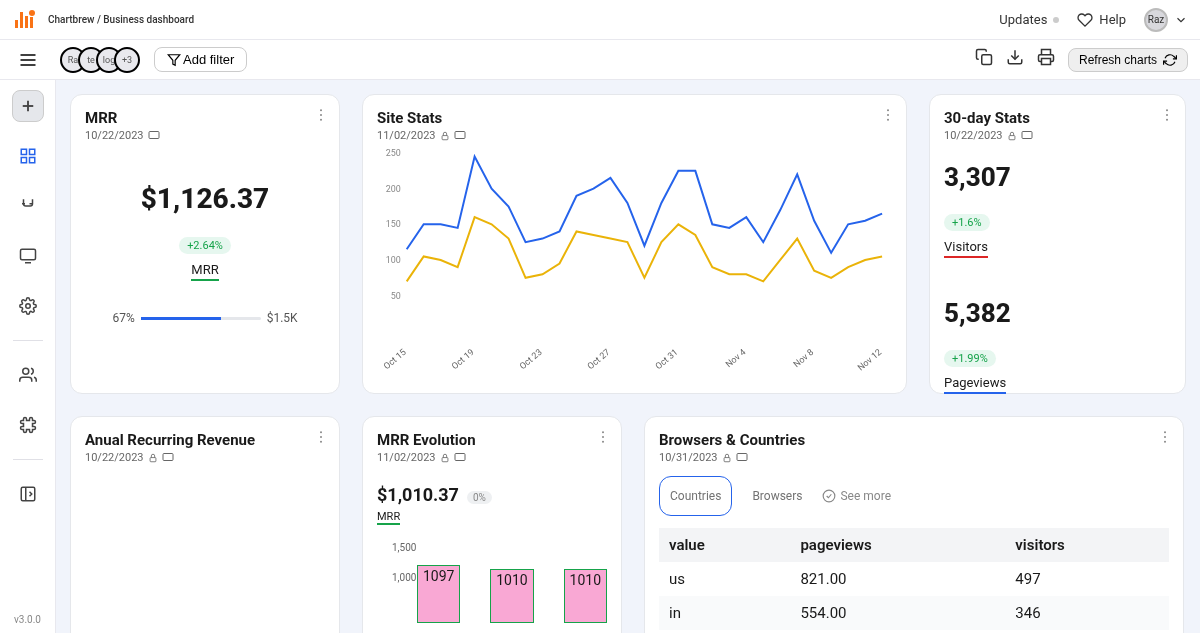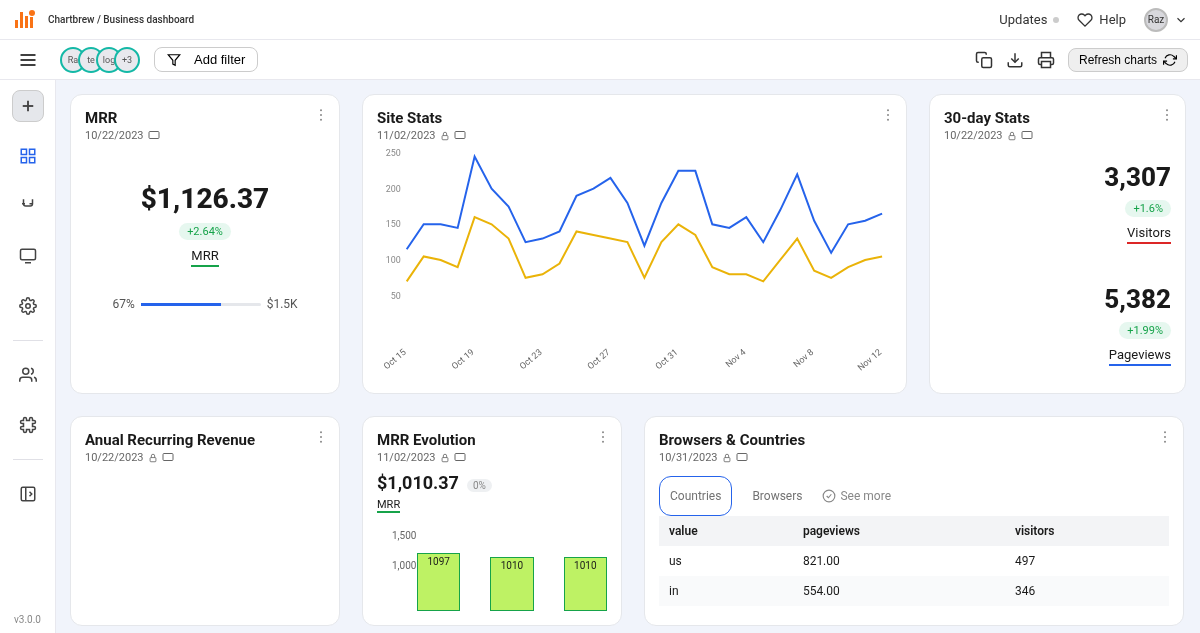--- a/index.html
+++ b/index.html
@@ -7,65 +7,65 @@
   .topbar { display: flex; align-items: center; height: 40px; background: #fff; border-bottom: 1px solid #e8e8ee; padding: 0 12px; }
   .logo { width: 24px; height: 24px; color: #f97316; margin-right: 12px; }
   .breadcrumb { font-size: 10px; color: #333; font-weight: 500; }
   .tb-spacer { flex: 1; }
   .tb-item { display: flex; align-items: center; gap: 6px; font-size: 13px; color: #333; margin-left: 18px; cursor: pointer; }
   .status-dot { width: 6px; height: 6px; border-radius: 50%; background: #ccc; }
   .avatar { width: 24px; height: 24px; border-radius: 50%; background: #d8d8dd; display: flex; align-items: center; justify-content: center; font-size: 10px; border: 2px solid #bbb; }
   .toolbar { display: flex; align-items: center; height: 40px; background: #fff; border-bottom: 1px solid #e8e8ee; padding: 0 12px 0 60px; position: relative; }
   .hamburger { position: absolute; left: 18px; top: 10px; cursor: pointer; }
   .chips { display: flex; }
-  .chip { width: 26px; height: 26px; border-radius: 50%; background: #e9e9ee; border: 2px solid #14b8a6; margin-left: -8px; display: flex; align-items: center; justify-content: center; font-size: 9px; color: #555; }
+  .chip { width: 26px; height: 26px; border-radius: 50%; background: #e9e9ee; border: 2px solid #000000; margin-left: -8px; display: flex; align-items: center; justify-content: center; font-size: 9px; color: #555; }
   .chip:first-child { margin-left: 0; }
-  .addfilter { display: flex; align-items: center; gap: 13px; border: 1px solid #ccc; border-radius: 8px; padding: 4px 12px; font-size: 13px; margin-left: 14px; cursor: pointer; background: #fff; }
-  .tb-right { margin-left: auto; display: flex; align-items: center; gap: 13px; }
+  .addfilter { display: flex; align-items: center; gap: 2px; border: 1px solid #ccc; border-radius: 8px; padding: 4px 12px; font-size: 13px; margin-left: 14px; cursor: pointer; background: #fff; }
+  .tb-right { margin-left: auto; display: flex; gap: 13px; }
   .iconbtn { cursor: pointer; color: #333; }
   .refresh { display: flex; align-items: center; gap: 6px; border: 1px solid #ccc; border-radius: 8px; padding: 4px 10px; font-size: 12px; cursor: pointer; }
   .body { display: flex; height: calc(100% - 80px); }
   .sidebar { width: 56px; background: #fff; border-right: 1px solid #e8e8ee; display: flex; flex-direction: column; align-items: center; padding-top: 10px; gap: 18px; position: relative; }
   .sbtn { width: 32px; height: 32px; display: flex; align-items: center; justify-content: center; cursor: pointer; border-radius: 8px; color: #444; }
   .sbtn.primary { background: #e5e7eb; border: 1px solid #ccc; }
   .sbtn.active { color: #2563eb; }
   .sdiv { width: 30px; height: 1px; background: #e0e0e6; }
   .version { position: absolute; bottom: 8px; font-size: 10px; color: #888; }
   .content { flex: 1; overflow: hidden; padding: 14px; background: #f1f4fb; }
   .grid { display: grid; grid-template-columns: 270px 545px 1fr; gap: 22px; height: 100%; grid-auto-rows: min-content; }
   .card { background: #fff; border: 1px solid #e5e7eb; border-radius: 12px; padding: 14px; position: relative; }
   .card-title { font-size: 15px; font-weight: 700; }
   .card-sub { font-size: 11px; color: #666; display: flex; align-items: center; gap: 4px; margin-top: 2px; }
   .card-menu { position: absolute; top: 12px; right: 10px; cursor: pointer; color: #888; }
   .kpi { text-align: center; margin-top: 40px; }
   .kpi-val { font-size: 28px; font-weight: 800; }
-  .kpi-delta { display: inline-block; background: #e6f7ef; color: #16a34a; font-size: 11px; padding: 2px 8px; border-radius: 10px; margin-top: 8px; }
+  .kpi-delta { display: inline-block; background: #e6f7ef; color: #16a34a; font-size: 11px; padding: 2px 8px; border-radius: 10px; margin-top: 22px; }
   .kpi-label { font-size: 13px; margin-top: 8px; border-bottom: 2px solid #16a34a; display: inline-block; padding-bottom: 2px; }
   .progress-row { display: flex; align-items: center; gap: 6px; margin-top: 30px; font-size: 12px; color: #555; justify-content: center;}
   .progress { width: 120px; height: 3px; background: #e5e7eb; border-radius: 2px; position: relative; }
   .progress-fill { position: absolute; left: 0; top: 0; height: 100%; width: 67%; background: #2563eb; }
-  .stat30 { text-align: right; }
+  .stat30 { text-align: left; }
   .stat30 .kpi-val { font-size: 26px; }
   .stat30 .kpi-label.red { border-bottom-color: #dc2626; }
   .stat30 .kpi-label.blue { border-bottom-color: #2563eb; }
   .chart { width: 100%; height: 230px; }
   .tabs { display: flex; gap: 10px; align-items: center; margin-top: 12px; font-size: 12px; }
   .tab { padding: 12px 10px; border: 1px solid #2563eb; border-radius: 12px; color: #737373; cursor: pointer; }
   .tab.ghost { border: none; cursor: pointer; }
   .seemore { color: #888; display: flex; align-items: center; gap: 4px; cursor: pointer;}
-  table { width: 100%; border-collapse: collapse; font-size: 12px; }
+  table { width: 100%; border-collapse: collapse; margin-top: 12px; font-size: 15px; }
   th { text-align: left; font-weight: 600; background: #f3f4f6; padding: 8px 10px; }
   td { padding: 8px 10px; }
   tbody tr:nth-child(even) td { background: #f9fafb; }
-  .mrrevo-head { display:flex; align-items:baseline; gap:8px; margin-top:8px;}
+  .mrrevo-head { display:flex; align-items:baseline; gap:8px; margin-top:20px;}
   .mrrevo-val { font-size: 18px; font-weight: 700;}
   .mrrevo-delta { background:#eef0f2; color:#888; font-size:10px; padding:1px 6px; border-radius:8px;}
   .mrrevo-label { font-size:11px; border-bottom:2px solid #16a34a; display:inline-block; margin-top:2px;}
   .barchart { display:flex; align-items:flex-end; gap:30px; height:80px; margin-top:6px; position:relative;}
-  .barcol { width:50px; border:1px solid #16a34a; background:#bef264; display:flex; align-items:flex-start; justify-content:center; font-size:10px; padding-top:2px;}
+  .barcol { width:50px; border:1px solid #16a34a; background:#f9a8d4; display:flex; align-items:flex-start; justify-content:center; font-size:14px; padding-top:2px;}
   .ytick { position:absolute; left:9px; font-size:10px; color:#666; transform:translateX(-34px);}
   svg { display:block; }
 </style>
 </head>
 <body>
 
 <div class="topbar">
   <span class="logo">
     <svg viewBox="0 0 24 24" width="24" height="24" fill="currentColor">
         <path d="M3 20h3v-8H3v8zm5 0h3V4H8v16zm5 0h3v-12h-3v12zm5 0h3V9h-3v11z"></path>

